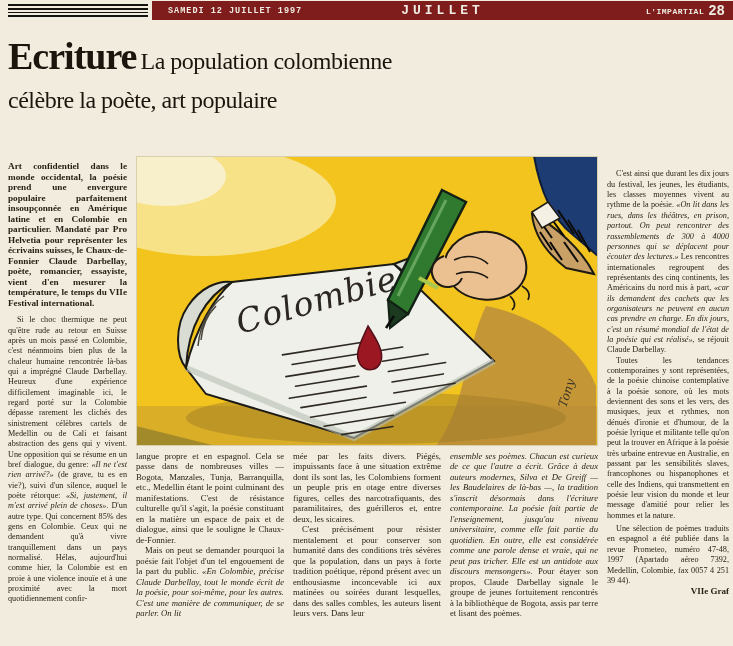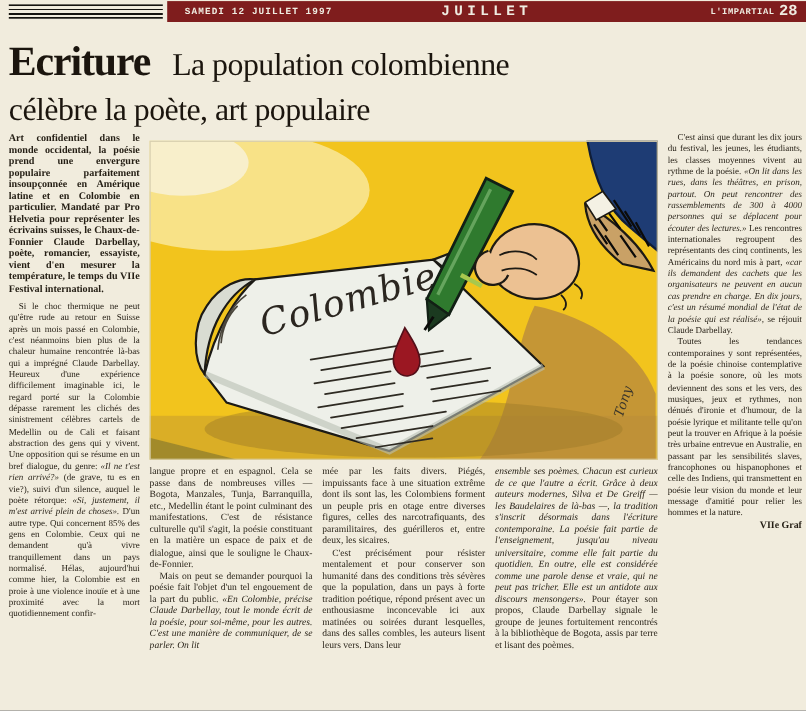--- a/index.html
+++ b/index.html
@@ -11,24 +11,24 @@
   .bar{position:absolute;left:152px;top:1px;right:0;height:19px;background:#7f1d1d;
        color:#efece1;font-family:Liberation Mono, monospace;}
   .bar .date{position:absolute;left:16px;top:5px;font-size:8.5px;font-weight:bold;letter-spacing:1px;}
   .bar .section{position:absolute;left:50%;top:2px;transform:translateX(-50%);
                 font-size:13px;font-weight:bold;letter-spacing:4px;}
   .bar .pright{position:absolute;right:8px;top:2px;display:flex;align-items:center;gap:4px;}
   .bar .pname{font-size:8px;font-weight:bold;letter-spacing:.5px;}
   .bar .pnum{font-size:14px;font-weight:bold;}
   
   .headline{position:absolute;left:8px;top:38px;width:722px;line-height:37px;color:#1b150e;}
-  .kicker{font-weight:bold;font-size:38px;letter-spacing:-1px;margin-right:20px;}
-  .htitle{font-size:29px;letter-spacing:-.5px;}
+  .kicker{font-weight:bold;font-size:38px;letter-spacing:-1px;margin-right:4px;}
+  .htitle{font-size:24px;letter-spacing:-.5px;}
   
-  .body{position:absolute;left:8px;top:120px;right:4px;bottom:0;display:flex;gap:9px;}
+  .body{position:absolute;left:8px;top:120px;right:4px;bottom:0;display:flex;gap:9px;align-items:center;}
   .colnarrow{width:119px;flex:none;}
   .mid{width:462px;flex:none;display:flex;flex-direction:column;}
   .midcols{display:flex;gap:9px;margin-top:5px;flex:1;overflow:hidden;}
   .midcol{width:148px;flex:none;}
   .colright{flex:1;overflow:hidden;}
   .bodytext{font-size:8.2px;line-height:10.35px;text-align:justify;}
   .midcol .bodytext{font-size:8.7px;line-height:10.5px;}
   .lead{font-weight:bold;font-size:9.2px;line-height:10.5px;text-align:justify;margin-bottom:7px;}
   p{margin:0;}
   p.ind{text-indent:9px;font-family:Liberation Serif, serif;}
@@ -157,18 +157,19 @@
             <p><span class="it">ensemble ses poèmes. Chacun est curieux de ce que l'autre a écrit. Grâce à deux auteurs modernes, Silva et De Greiff — les Baudelaires de là-bas —, la tradition s'inscrit désormais dans l'écriture contemporaine. La poésie fait partie de l'enseignement, jusqu'au niveau universitaire, comme elle fait partie du quotidien. En outre, elle est considérée comme une parole dense et vraie, qui ne peut pas tricher. Elle est un antidote aux discours mensongers».</span><span> Pour étayer son propos, Claude Darbellay signale le groupe de jeunes fortuitement rencontrés à la bibliothèque de Bogota, assis par terre et lisant des poèmes.</span></p>
           </div>
         </div>
       </div>
     </div>
 
     <div class="colright">
       <div class="bodytext">
         <p class="ind"><span>C'est ainsi que durant les dix jours du festival, les jeunes, les étudiants, les classes moyennes vivent au rythme de la poésie. </span><span class="it">«On lit dans les rues, dans les théâtres, en prison, partout. On peut rencontrer des rassemblements de 300 à 4000 personnes qui se déplacent pour écouter des lectures.»</span><span> Les rencontres internationales regroupent des représentants des cinq continents, les Américains du nord mis à part, </span><span class="it">«car ils demandent des cachets que les organisateurs ne peuvent en aucun cas prendre en charge. En dix jours, c'est un résumé mondial de l'état de la poésie qui est réalisé»</span><span>, se réjouit Claude Darbellay.</span></p>
         <p class="ind">Toutes les tendances contemporaines y sont représentées, de la poésie chinoise contemplative à la poésie sonore, où les mots deviennent des sons et les vers, des musiques, jeux et rythmes, non dénués d'ironie et d'humour, de la poésie lyrique et militante telle qu'on peut la trouver en Afrique à la poésie très urbaine entrevue en Australie, en passant par les sensibilités slaves, francophones ou hispanophones et celle des Indiens, qui transmettent en poésie leur vision du monde et leur message d'amitié pour relier les hommes et la nature.</p>
+        <p class="ind note">Une sélection de poèmes traduits en espagnol a été publiée dans la revue Prometeo, numéro 47-48, 1997 (Apartado aéreo 7392, Medellin, Colombie, fax 0057 4 251 39 44).</p>
         <p class="byline">VIIe Graf</p>
       </div>
     </div>
 
   </div>
 </div>
 
 </body></html>

